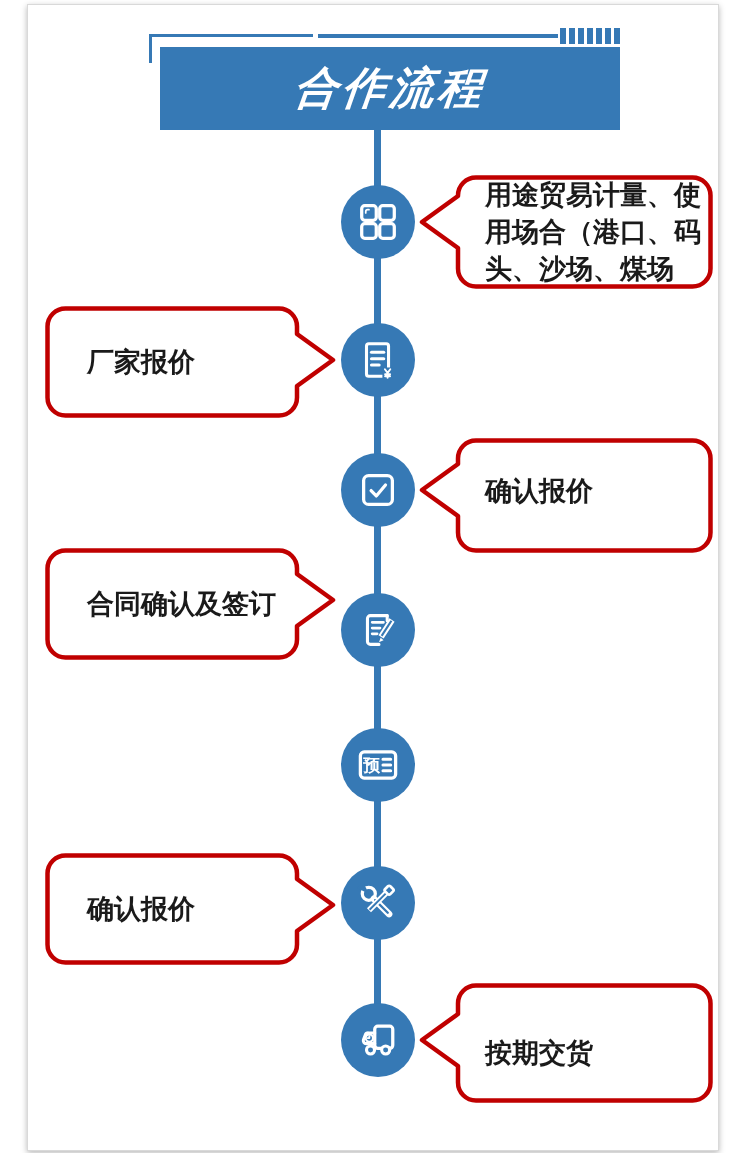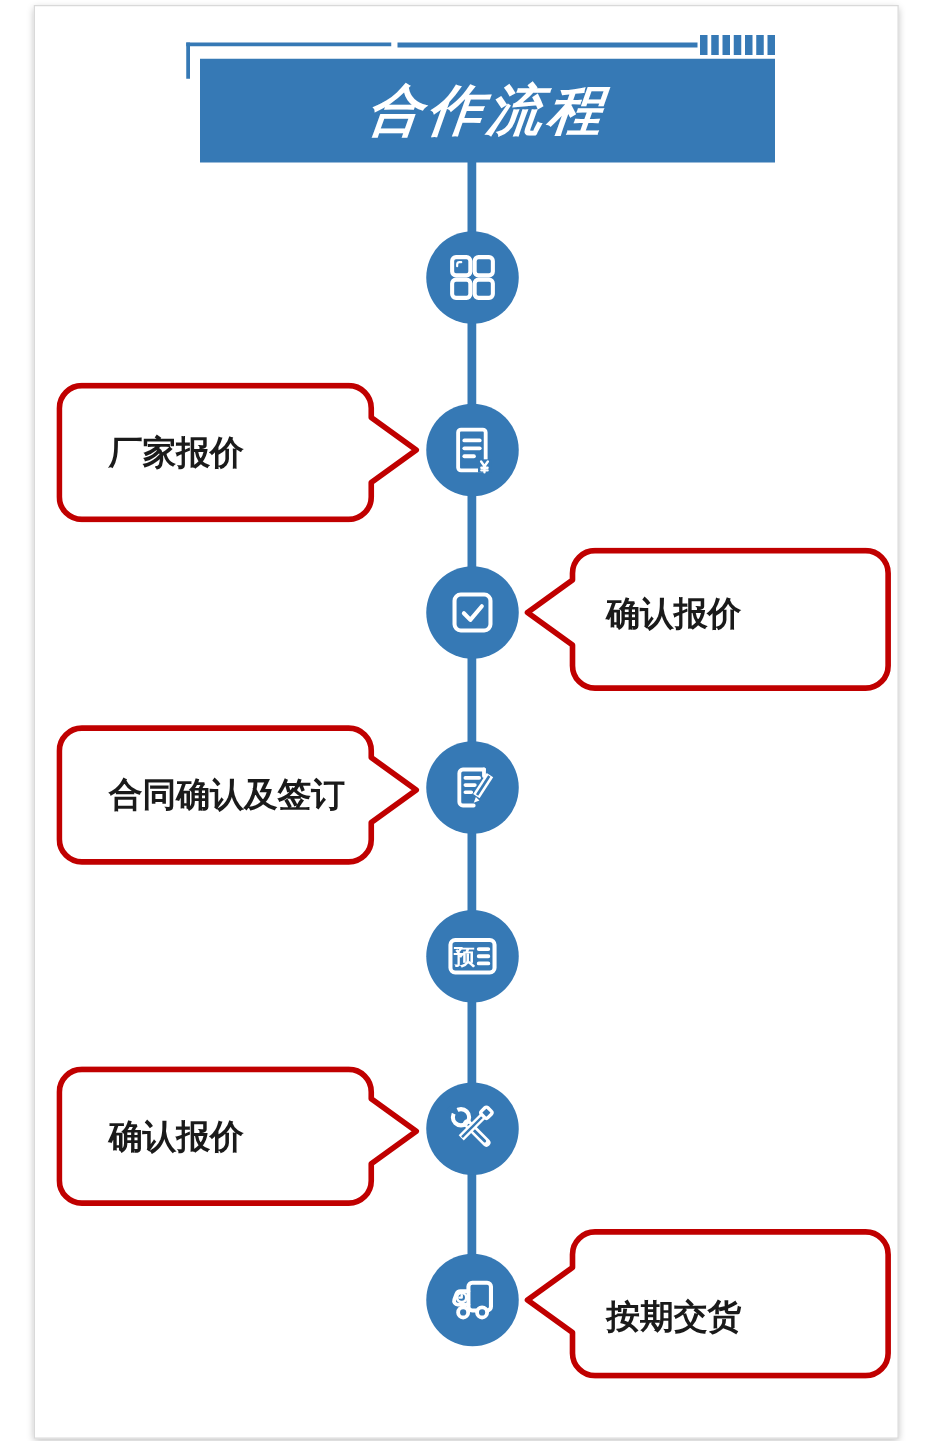--- a/index.html
+++ b/index.html
@@ -53,21 +53,21 @@
   }
   .co-r{left:458px;width:254px;}
   .co-r svg.bubble{left:-39px;}
   .co-r .ct{padding:0 6px 0 27px;}
   .co-l{left:45px;width:253px;}
   .co-l svg.bubble{left:0;}
   .co-l .ct{padding:0 6px 0 42px;}
   .c1{top:175px;height:114px;}
   .c2{top:306px;height:112px;}
   .c3{top:438px;height:107px;text-align:center;}
-  .c4{top:580px;height:112px;}
+  .c4{top:548px;height:112px;}
   .c5{top:705px;height:122px;}
   .c6{top:853px;height:112px;}
   .c7{top:983px;height:140px;}
   .ico{fill:none;stroke:#fff;stroke-linecap:round;stroke-linejoin:round;}
 </style>
 </head>
 <body>
 
 <div class="page">
   <div class="card"></div>
@@ -147,20 +147,26 @@
     <svg class="ico" viewBox="0 0 24 24">
       <rect x="10.3" y="4.8" width="9.4" height="11.6" rx="1.6" stroke-width="1.7"></rect>
       <path d="M10.3,8.3 H7 A1.8,1.8 0 0 0 5.3,9.5 L4.4,11.9 A1.5,1.5 0 0 0 5.8,13.9 H10.3" stroke-width="1.6"></path>
       <circle cx="7.5" cy="11" r="1.9" stroke-width="1.1"></circle>
       <path d="M7.5,10 V11 H6.6" stroke-width="1"></path>
       <circle cx="8.1" cy="17.2" r="2.1" fill="#3679B5" stroke-width="1.6"></circle>
       <circle cx="16" cy="17.2" r="2.1" fill="#3679B5" stroke-width="1.6"></circle>
     </svg>
   </div>
 
+  <div class="callout co-r c1">
+    <svg class="bubble" width="294" height="114" viewBox="0 0 294 114">
+      <path d="M57,2.5 H273.5 A18,18 0 0 1 291.5,20.5 V93.5 A18,18 0 0 1 273.5,111.5 H57 A18,18 0 0 1 39,93.5 V73 L3,47 L39,21 V20.5 A18,18 0 0 1 57,2.5 Z" fill="#fff" stroke="#C00000" stroke-width="4.5" stroke-linejoin="round"></path>
+    </svg>
+    <div class="ct">用途贸易计量、使用场合（港口、码头、沙场、煤场</div>
+  </div>
 
   <div class="callout co-l c2">
     <svg class="bubble" width="291" height="112" viewBox="0 0 291 112">
       <path d="M20.5,2.5 H234 A18,18 0 0 1 252,20.5 V28 L288,54 L252,80 V91.5 A18,18 0 0 1 234,109.5 H20.5 A18,18 0 0 1 2.5,91.5 V20.5 A18,18 0 0 1 20.5,2.5 Z" fill="#fff" stroke="#C00000" stroke-width="4.5" stroke-linejoin="round"></path>
     </svg>
     <div class="ct">厂家报价</div>
   </div>
 
   <div class="callout co-r c3">
     <svg class="bubble" width="294" height="115" viewBox="0 0 294 115">

